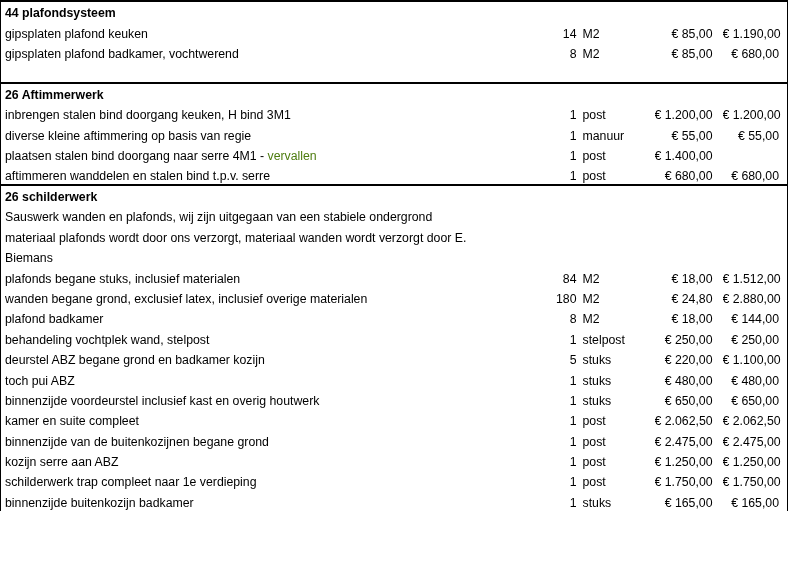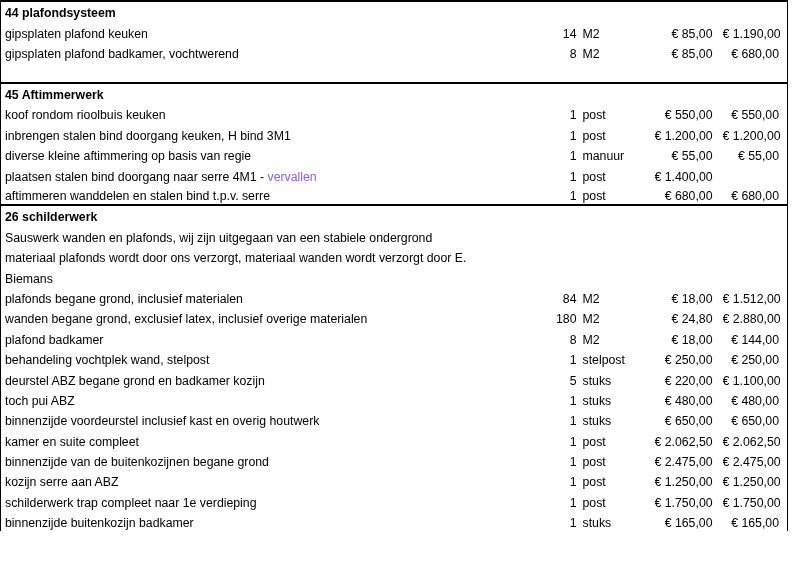--- a/index.html
+++ b/index.html
@@ -107,49 +107,42 @@
           <td class="total">€ 680,00</td>
         </tr>
         <tr class="row spacer">
           <td class="desc"></td>
           <td class="qty"></td>
           <td class="unit"></td>
           <td class="price"></td>
           <td class="total"></td>
         </tr>
         <tr class="row section">
-          <td class="desc">45 Aftimmerwerk</td>
-          <td class="qty"></td>
-          <td class="unit"></td>
-          <td class="price"></td>
-          <td class="total"></td>
-        </tr>
-        <tr class="row">
-          <td class="desc">koof rondom rioolbuis keuken</td>
-          <td class="qty">1</td>
-          <td class="unit">post</td>
-          <td class="price">€ 550,00</td>
-          <td class="total">€ 550,00</td>
+          <td class="desc">26 Aftimmerwerk</td>
+          <td class="qty"></td>
+          <td class="unit"></td>
+          <td class="price"></td>
+          <td class="total"></td>
         </tr>
         <tr class="row">
           <td class="desc">inbrengen stalen bind doorgang keuken, H bind 3M1</td>
           <td class="qty">1</td>
           <td class="unit">post</td>
           <td class="price">€ 1.200,00</td>
           <td class="total">€ 1.200,00</td>
         </tr>
         <tr class="row">
           <td class="desc">diverse kleine aftimmering op basis van regie</td>
           <td class="qty">1</td>
           <td class="unit">manuur</td>
           <td class="price">€ 55,00</td>
           <td class="total">€ 55,00</td>
         </tr>
         <tr class="row">
-          <td class="desc">plaatsen stalen bind doorgang naar serre 4M1 - <span class="struck" style="color: #8b5cf6;">vervallen</span></td>
+          <td class="desc">plaatsen stalen bind doorgang naar serre 4M1 - <span class="struck" style="color: #4d7c0f;">vervallen</span></td>
           <td class="qty">1</td>
           <td class="unit">post</td>
           <td class="price">€ 1.400,00</td>
           <td class="total"></td>
         </tr>
         <tr class="row">
           <td class="desc">aftimmeren wanddelen en stalen bind t.p.v. serre</td>
           <td class="qty">1</td>
           <td class="unit">post</td>
           <td class="price">€ 680,00</td>
@@ -177,21 +170,21 @@
           <td class="total"></td>
         </tr>
         <tr class="row">
           <td class="desc">Biemans</td>
           <td class="qty"></td>
           <td class="unit"></td>
           <td class="price"></td>
           <td class="total"></td>
         </tr>
         <tr class="row">
-          <td class="desc">plafonds begane grond, inclusief materialen</td>
+          <td class="desc">plafonds begane stuks, inclusief materialen</td>
           <td class="qty">84</td>
           <td class="unit">M2</td>
           <td class="price">€ 18,00</td>
           <td class="total">€ 1.512,00</td>
         </tr>
         <tr class="row">
           <td class="desc">wanden begane grond, exclusief latex, inclusief overige materialen</td>
           <td class="qty">180</td>
           <td class="unit">M2</td>
           <td class="price">€ 24,80</td>

